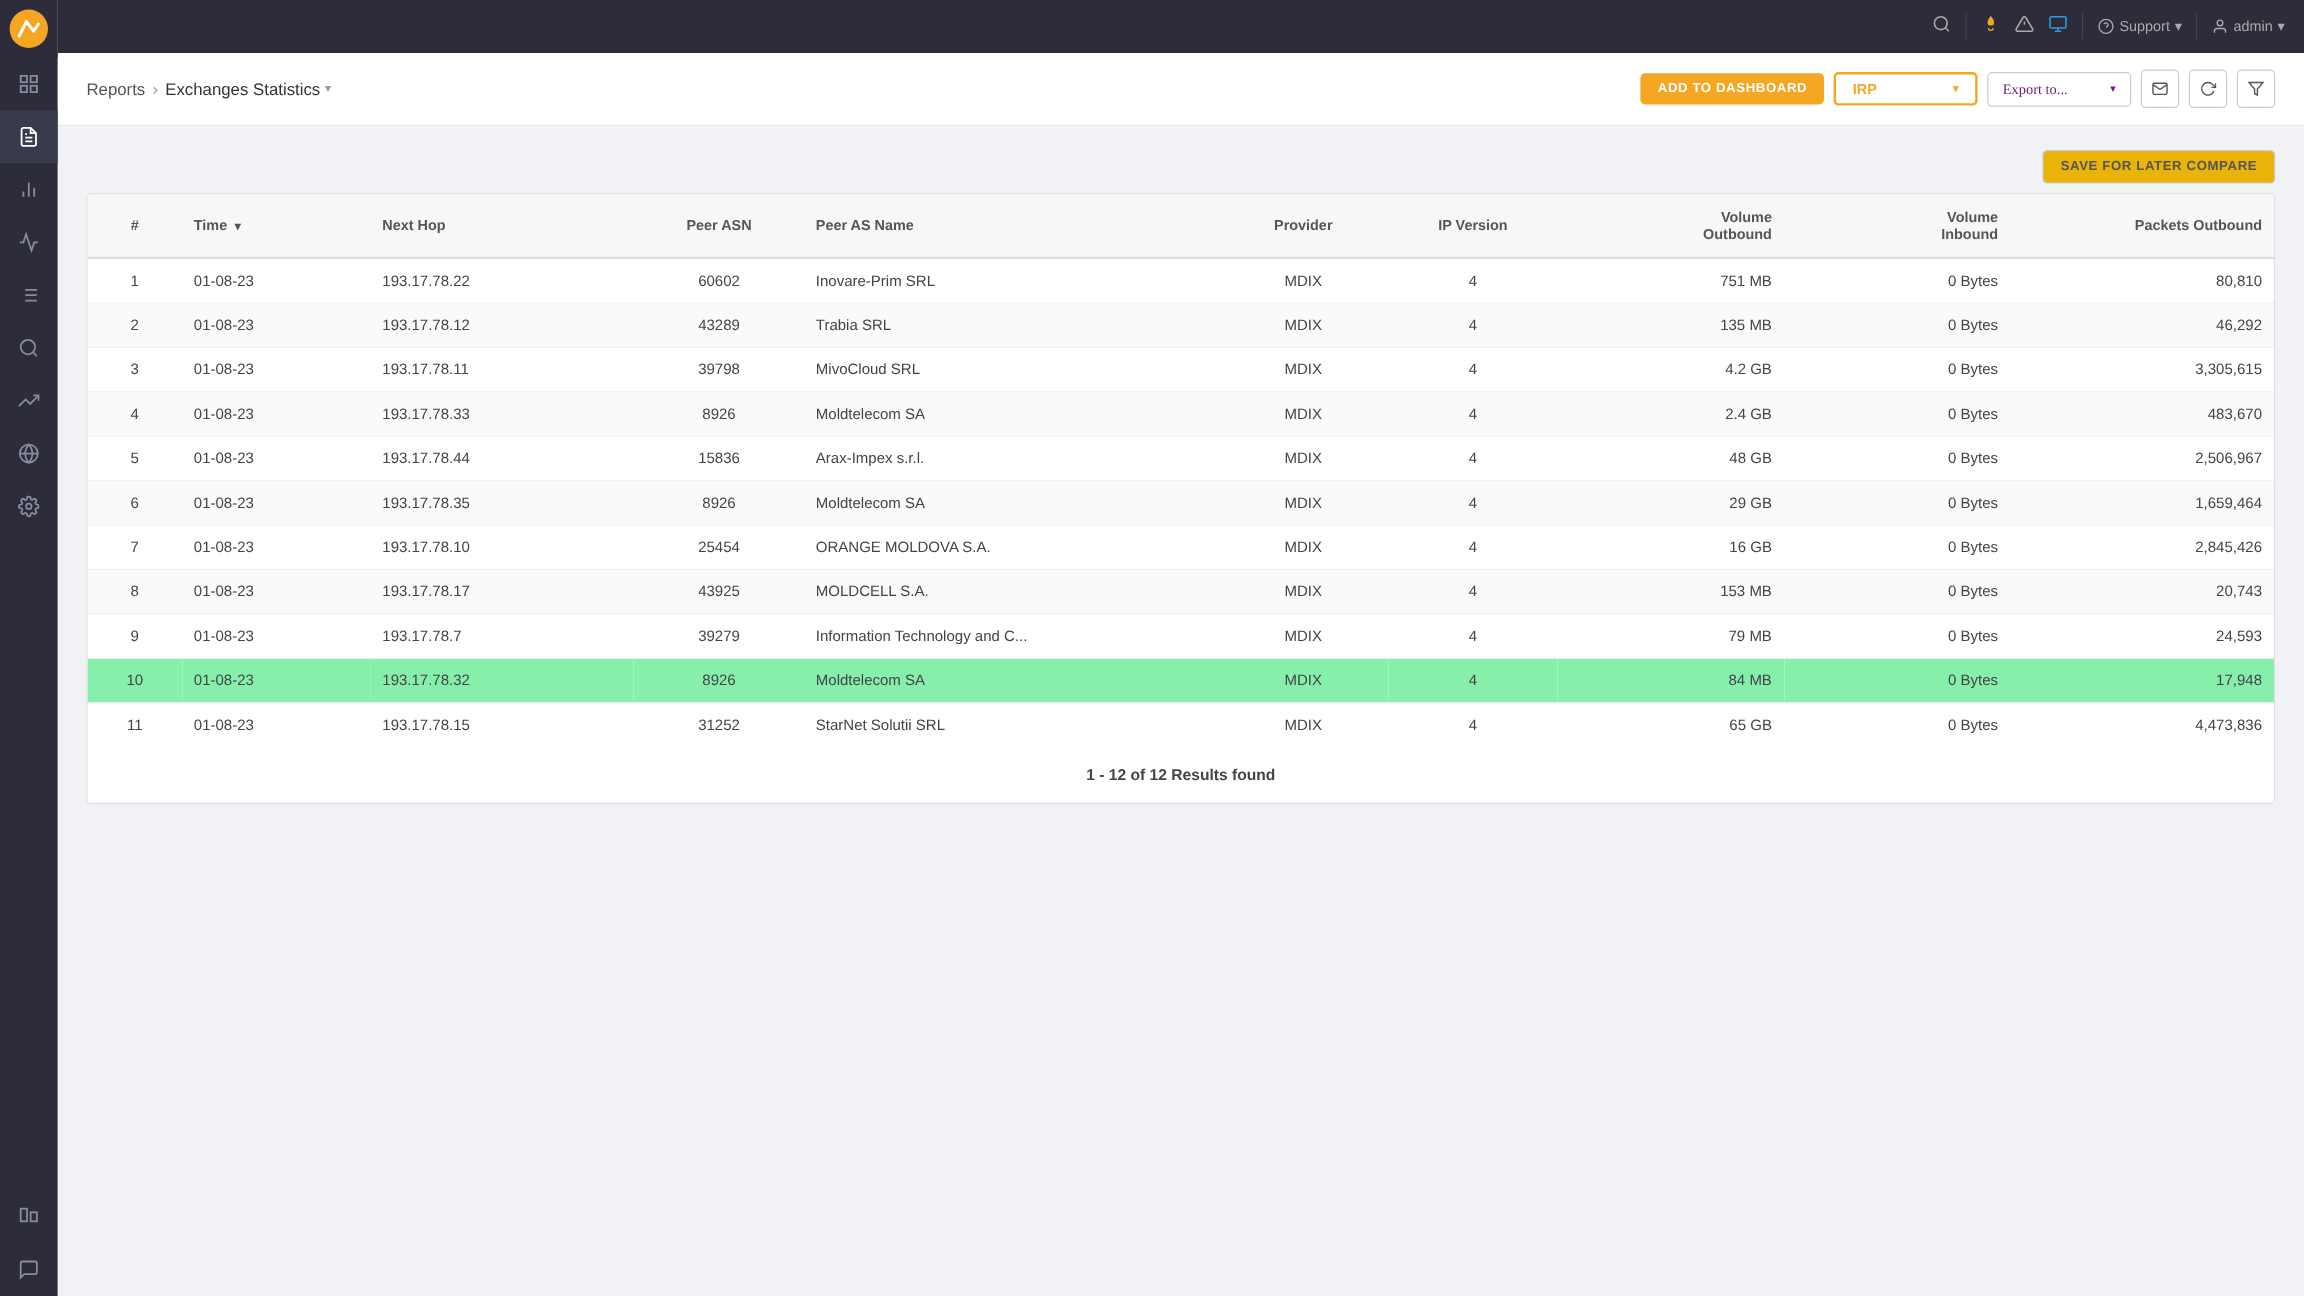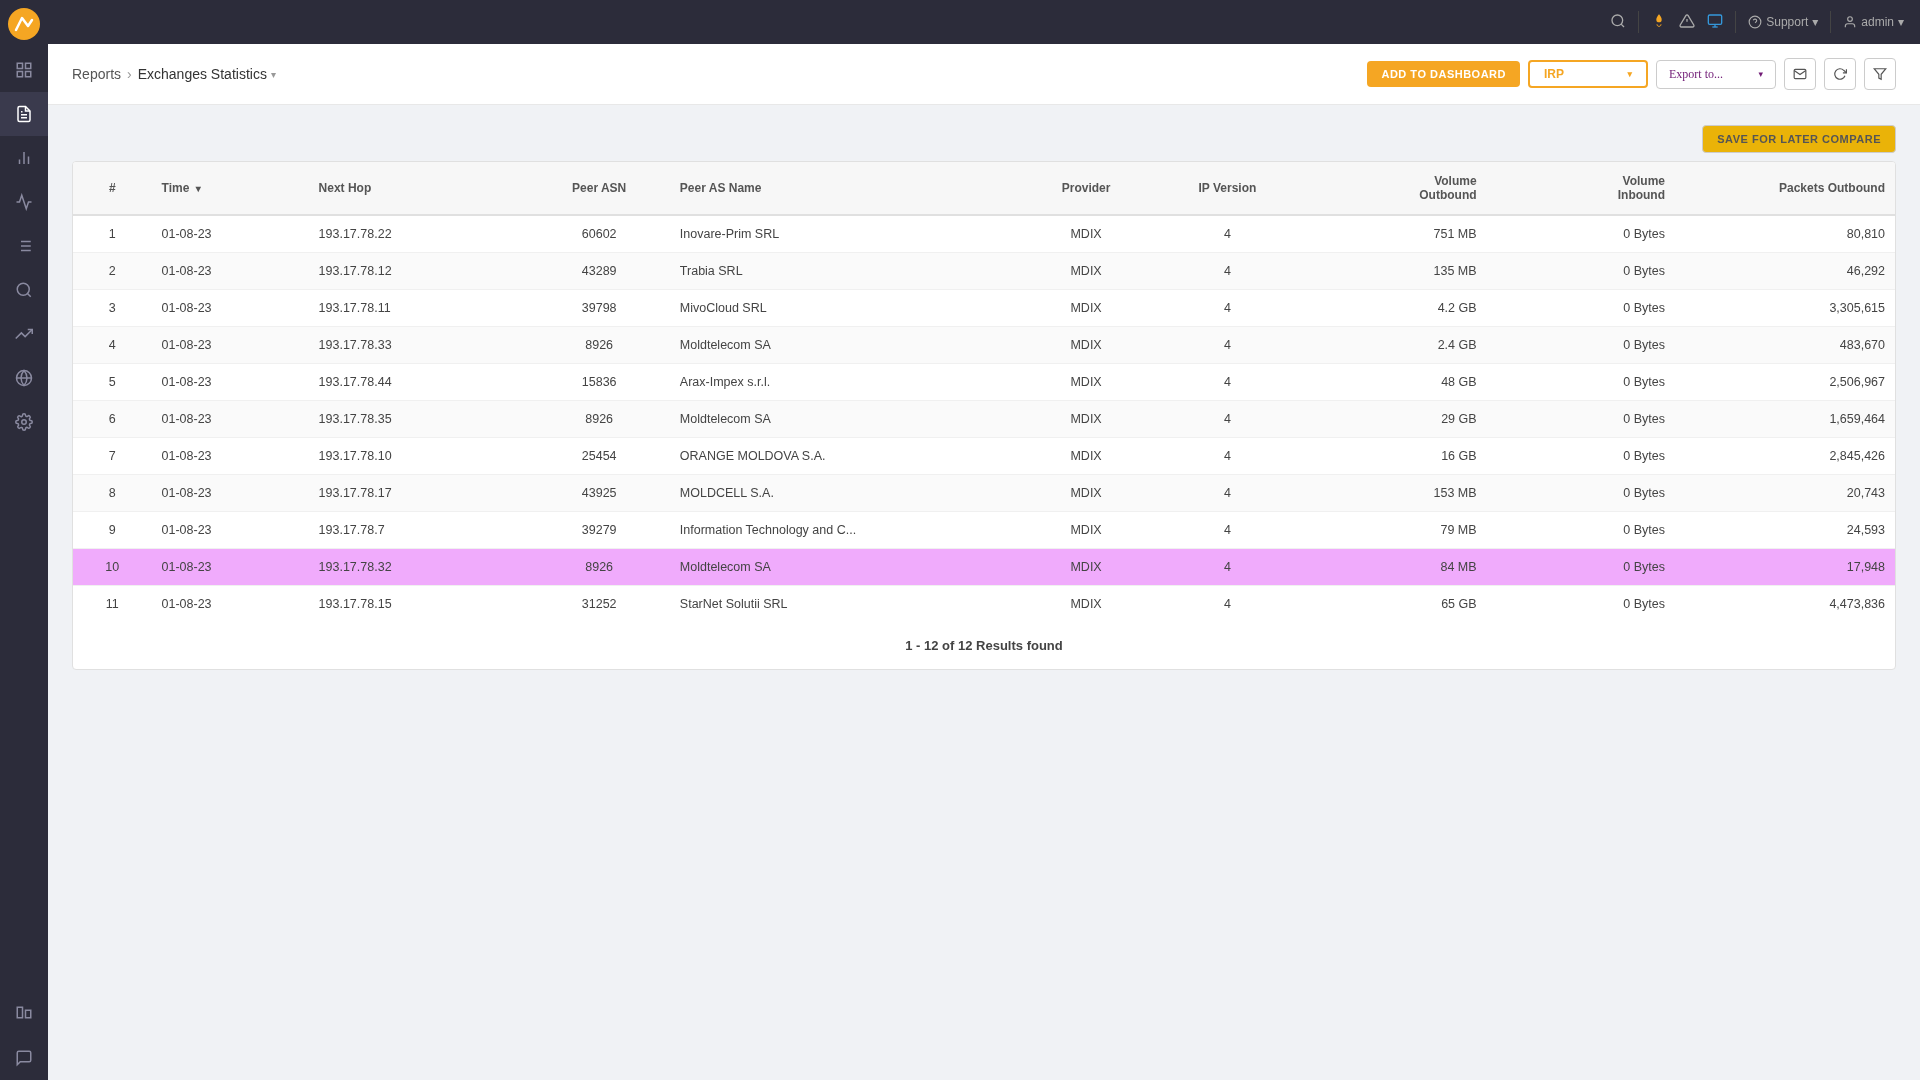--- a/index.html
+++ b/index.html
@@ -576,21 +576,21 @@
       <td class="col-time">01-08-23</td>
       <td class="col-nexthop">193.17.78.7</td>
       <td class="col-peerasn center">39279</td>
       <td class="col-peername">Information Technology and C...</td>
       <td class="col-provider center">MDIX</td>
       <td class="col-ipver center">4</td>
       <td class="col-volout right">79 MB</td>
       <td class="col-volin right">0 Bytes</td>
       <td class="col-pktout right">24,593</td>
     </tr>
-              <tr style="background: #f0abfc;">
+              <tr style="background: #86efac;">
       <td class="col-num center">10</td>
       <td class="col-time">01-08-23</td>
       <td class="col-nexthop">193.17.78.32</td>
       <td class="col-peerasn center">8926</td>
       <td class="col-peername">Moldtelecom SA</td>
       <td class="col-provider center">MDIX</td>
       <td class="col-ipver center">4</td>
       <td class="col-volout right">84 MB</td>
       <td class="col-volin right">0 Bytes</td>
       <td class="col-pktout right">17,948</td>

